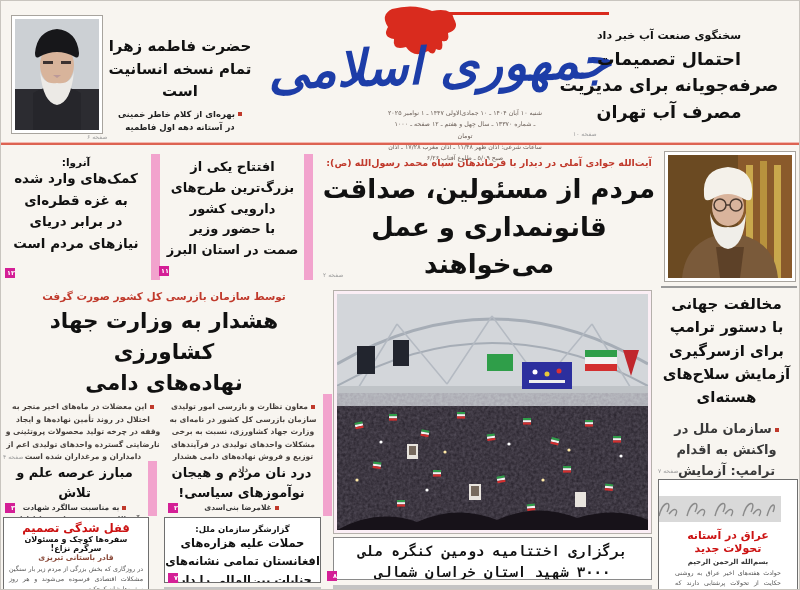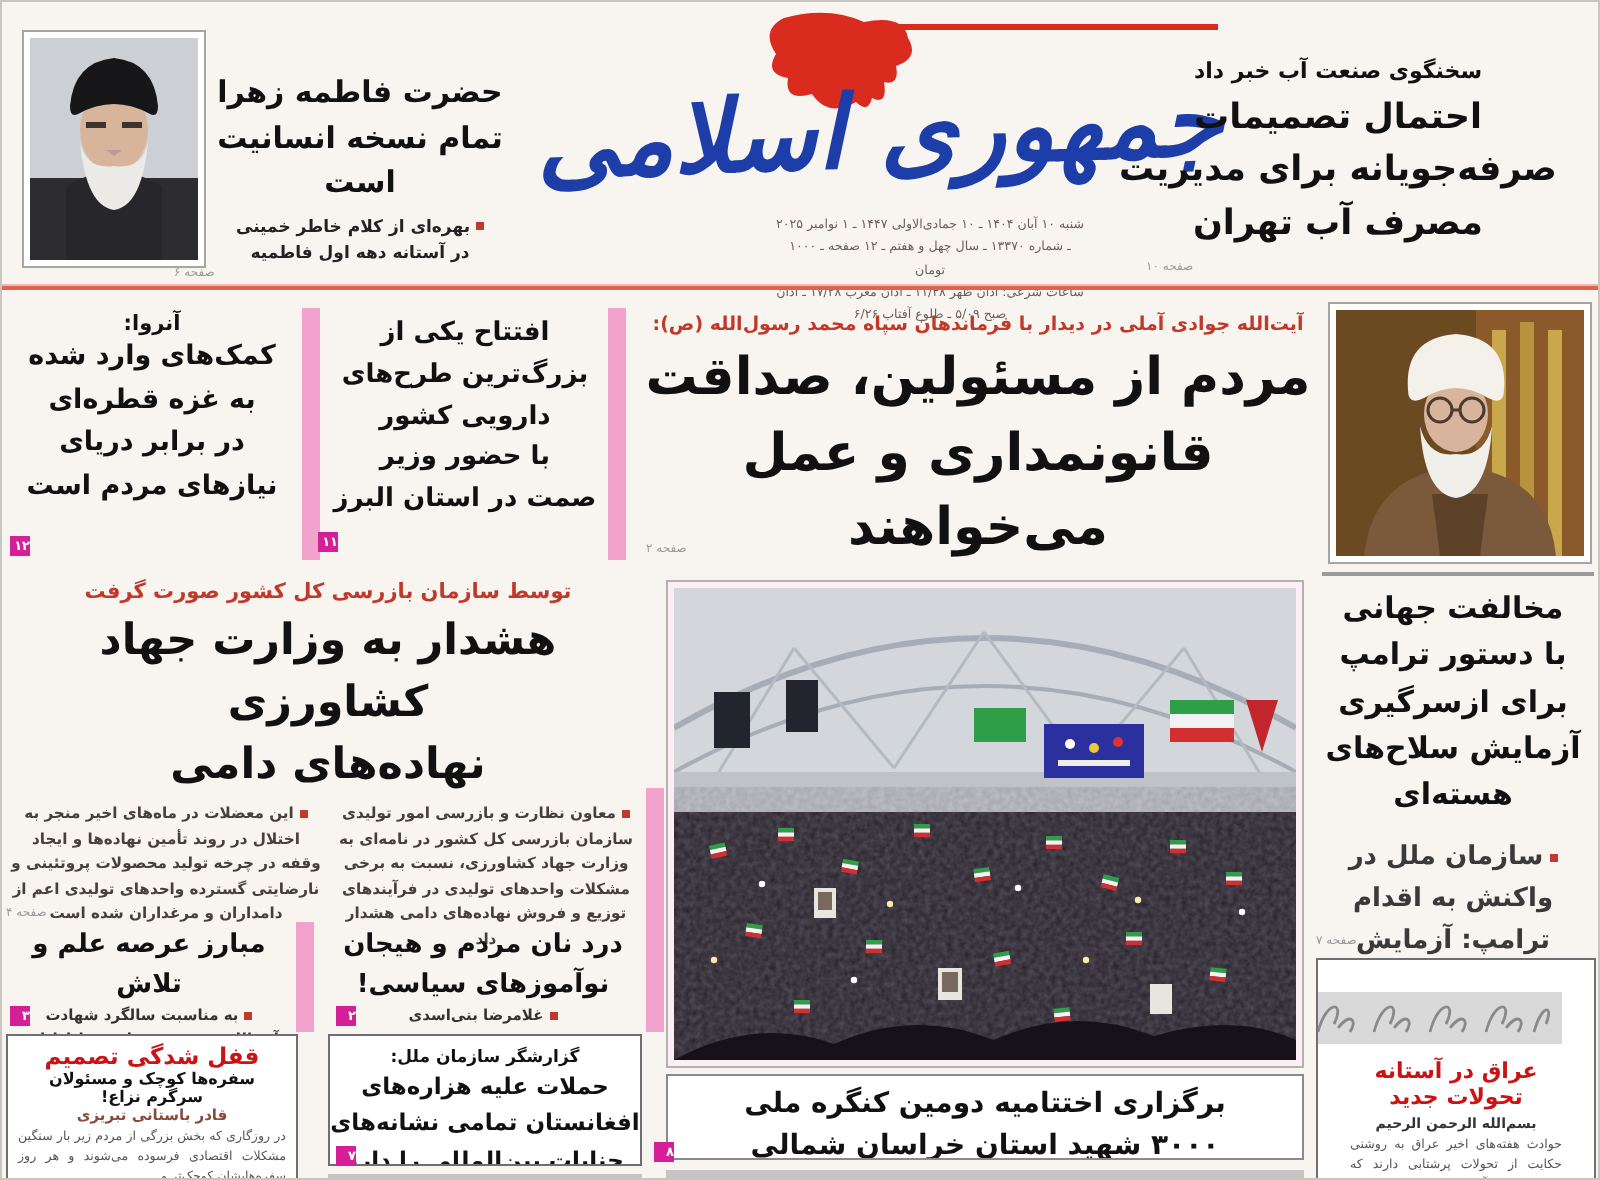--- a/index.html
+++ b/index.html
@@ -34,21 +34,21 @@
   .warn-head{font-size:21.5px;font-weight:bold;line-height:1.45;}
   .bullet-par{font-size:7.6px;font-weight:bold;color:#46403c;line-height:1.65;text-align:center;}
   .note-title{font-size:13px;font-weight:bold;line-height:1.5;}
   .note-sub{font-size:7.5px;font-weight:bold;color:#333;line-height:1.6;}
   .hazara-kicker{font-size:8.5px;font-weight:bold;}
   .hazara-head{font-size:11.5px;font-weight:bold;line-height:1.6;}
   .qofl-title{font-size:11.5px;font-weight:bold;color:#cc1212;}
   .qofl-sub{font-size:8px;font-weight:bold;}
   .qofl-author{font-size:7.5px;font-weight:bold;color:#8a4a3a;}
   .tiny-body{font-size:6.3px;color:#555;line-height:1.55;text-align:justify;}
-  .caption{font-size:14px;font-weight:bold;line-height:1.5;}
+  .caption{font-size:14px;font-weight:bold;line-height:1.5;font-family:Liberation Mono, monospace;}
   .nuc-head{font-size:15px;font-weight:bold;line-height:1.55;}
   .nuc-bullet{font-size:13px;font-weight:bold;color:#3a3a3a;line-height:1.6;text-align:center;}
   .iraq-title{font-size:11px;font-weight:bold;color:#cc1212;}
   .bismillah{font-size:7px;font-weight:bold;color:#333;}
   .gray-bar{position:absolute;background:#c4c4c4;}
 </style>
 </head>
 <body>
 
 <div class="page">

